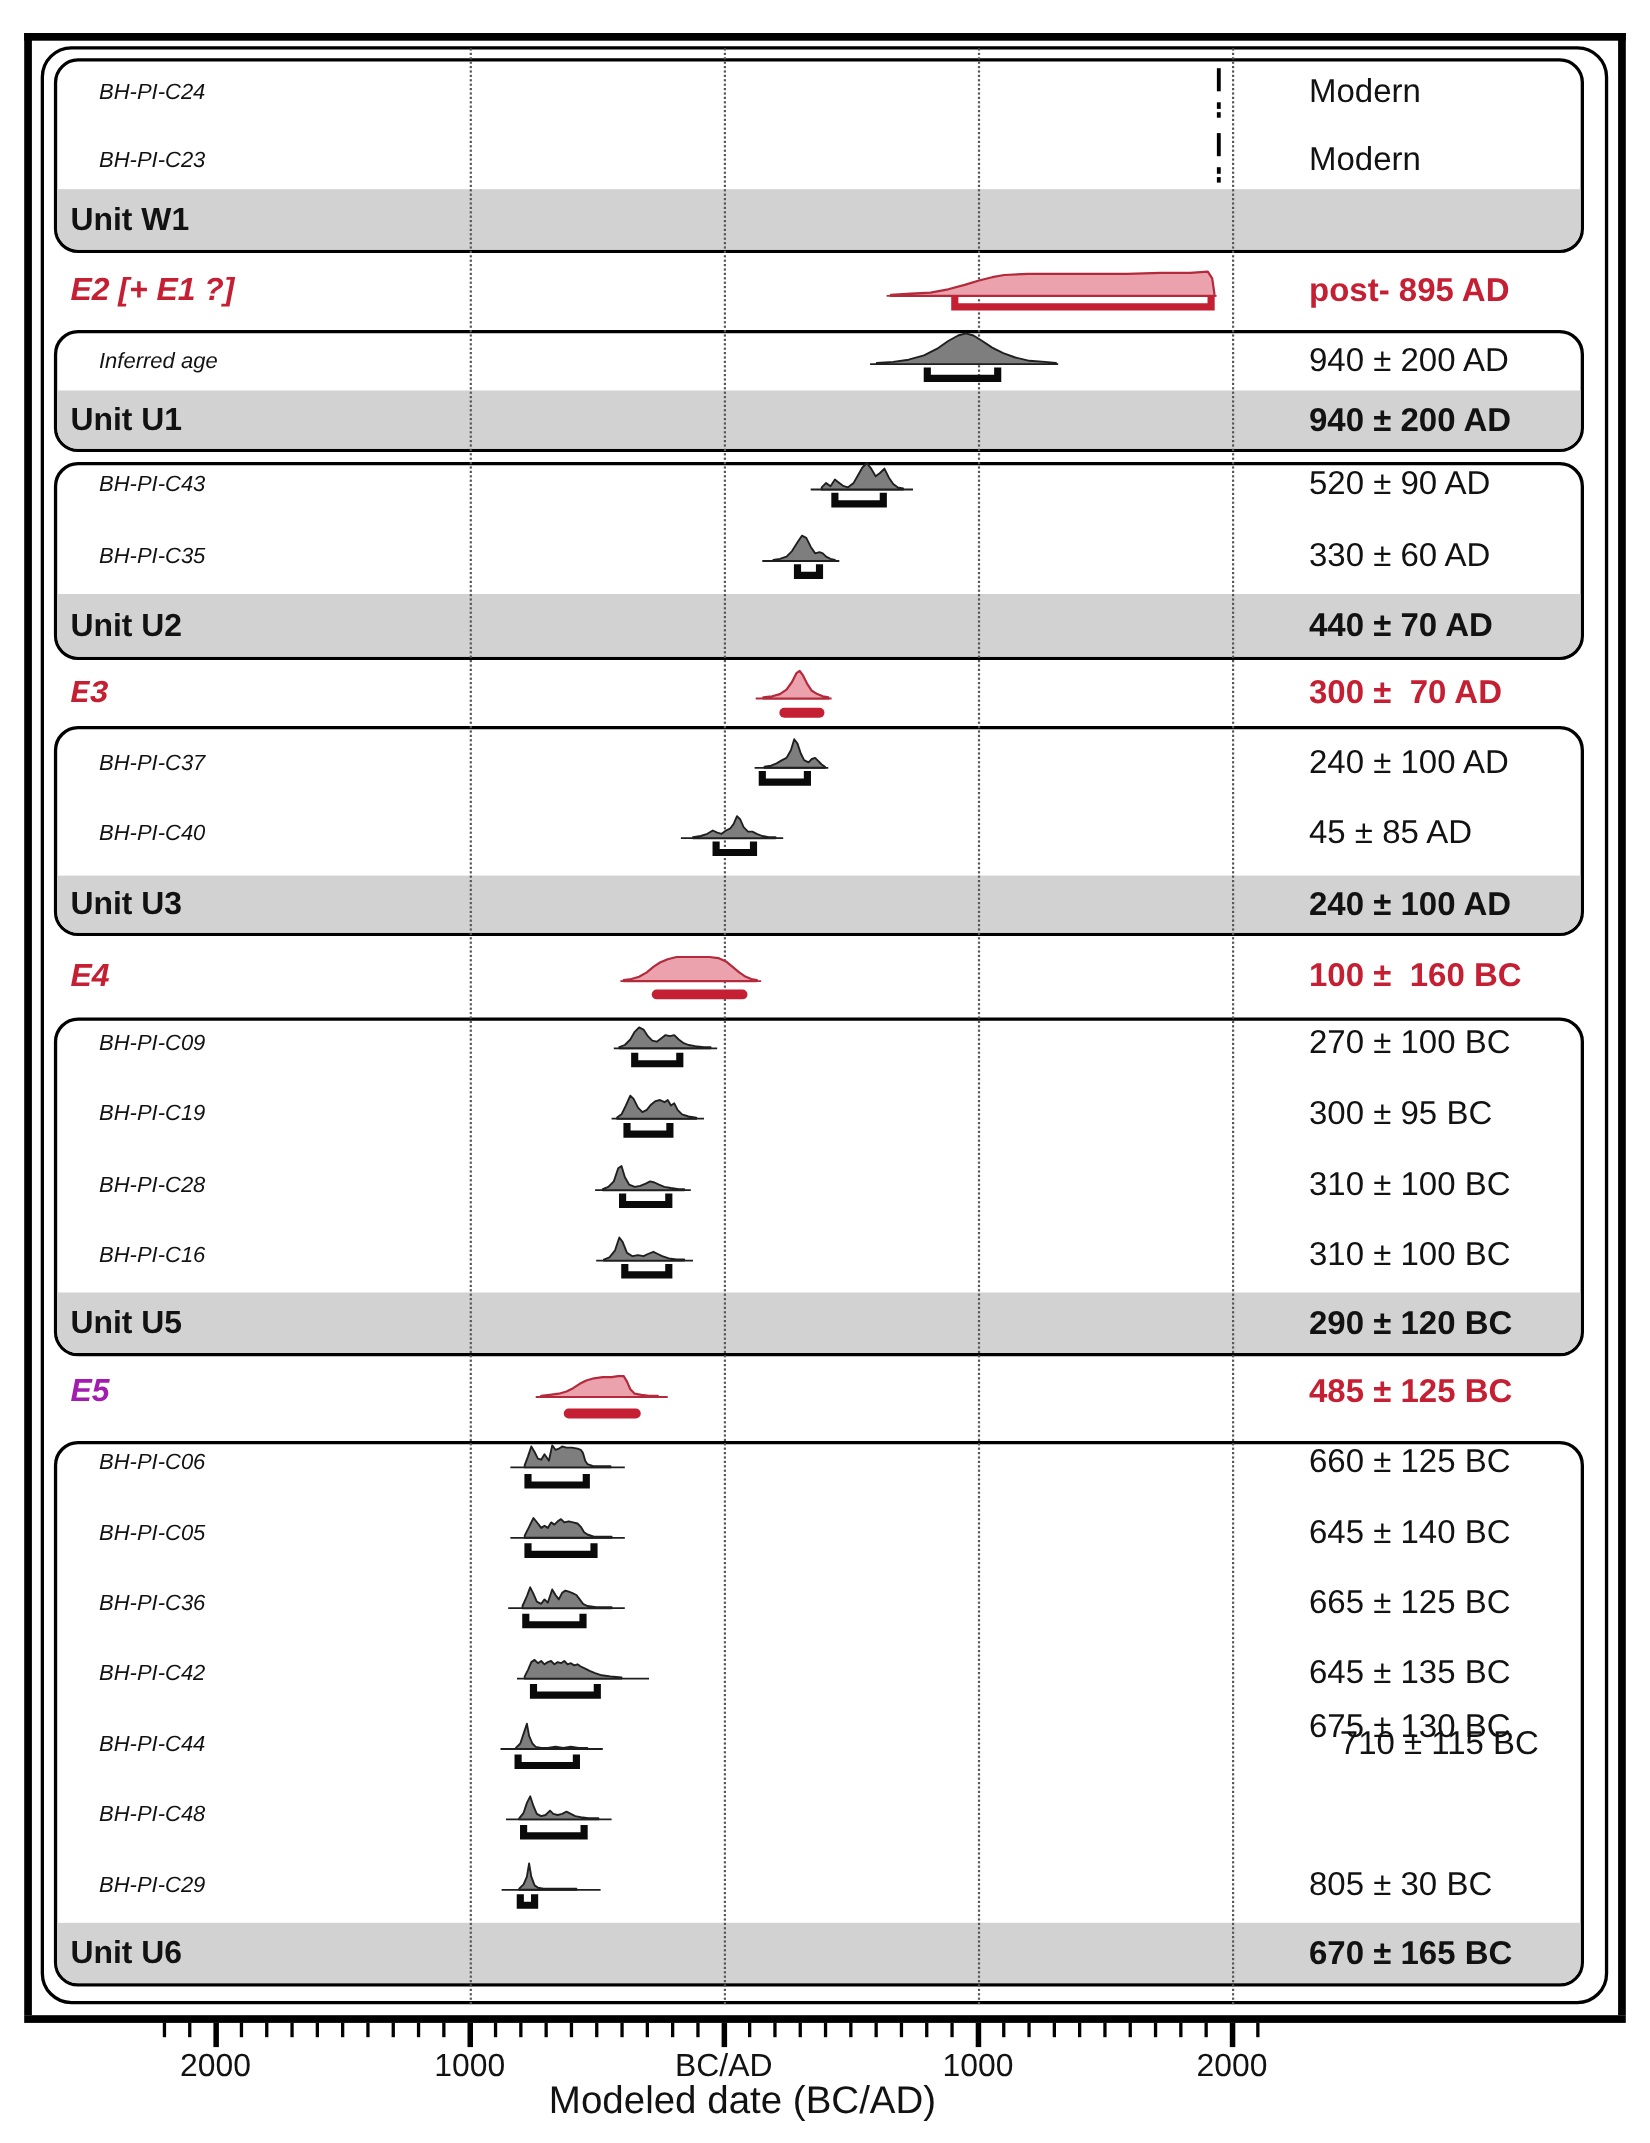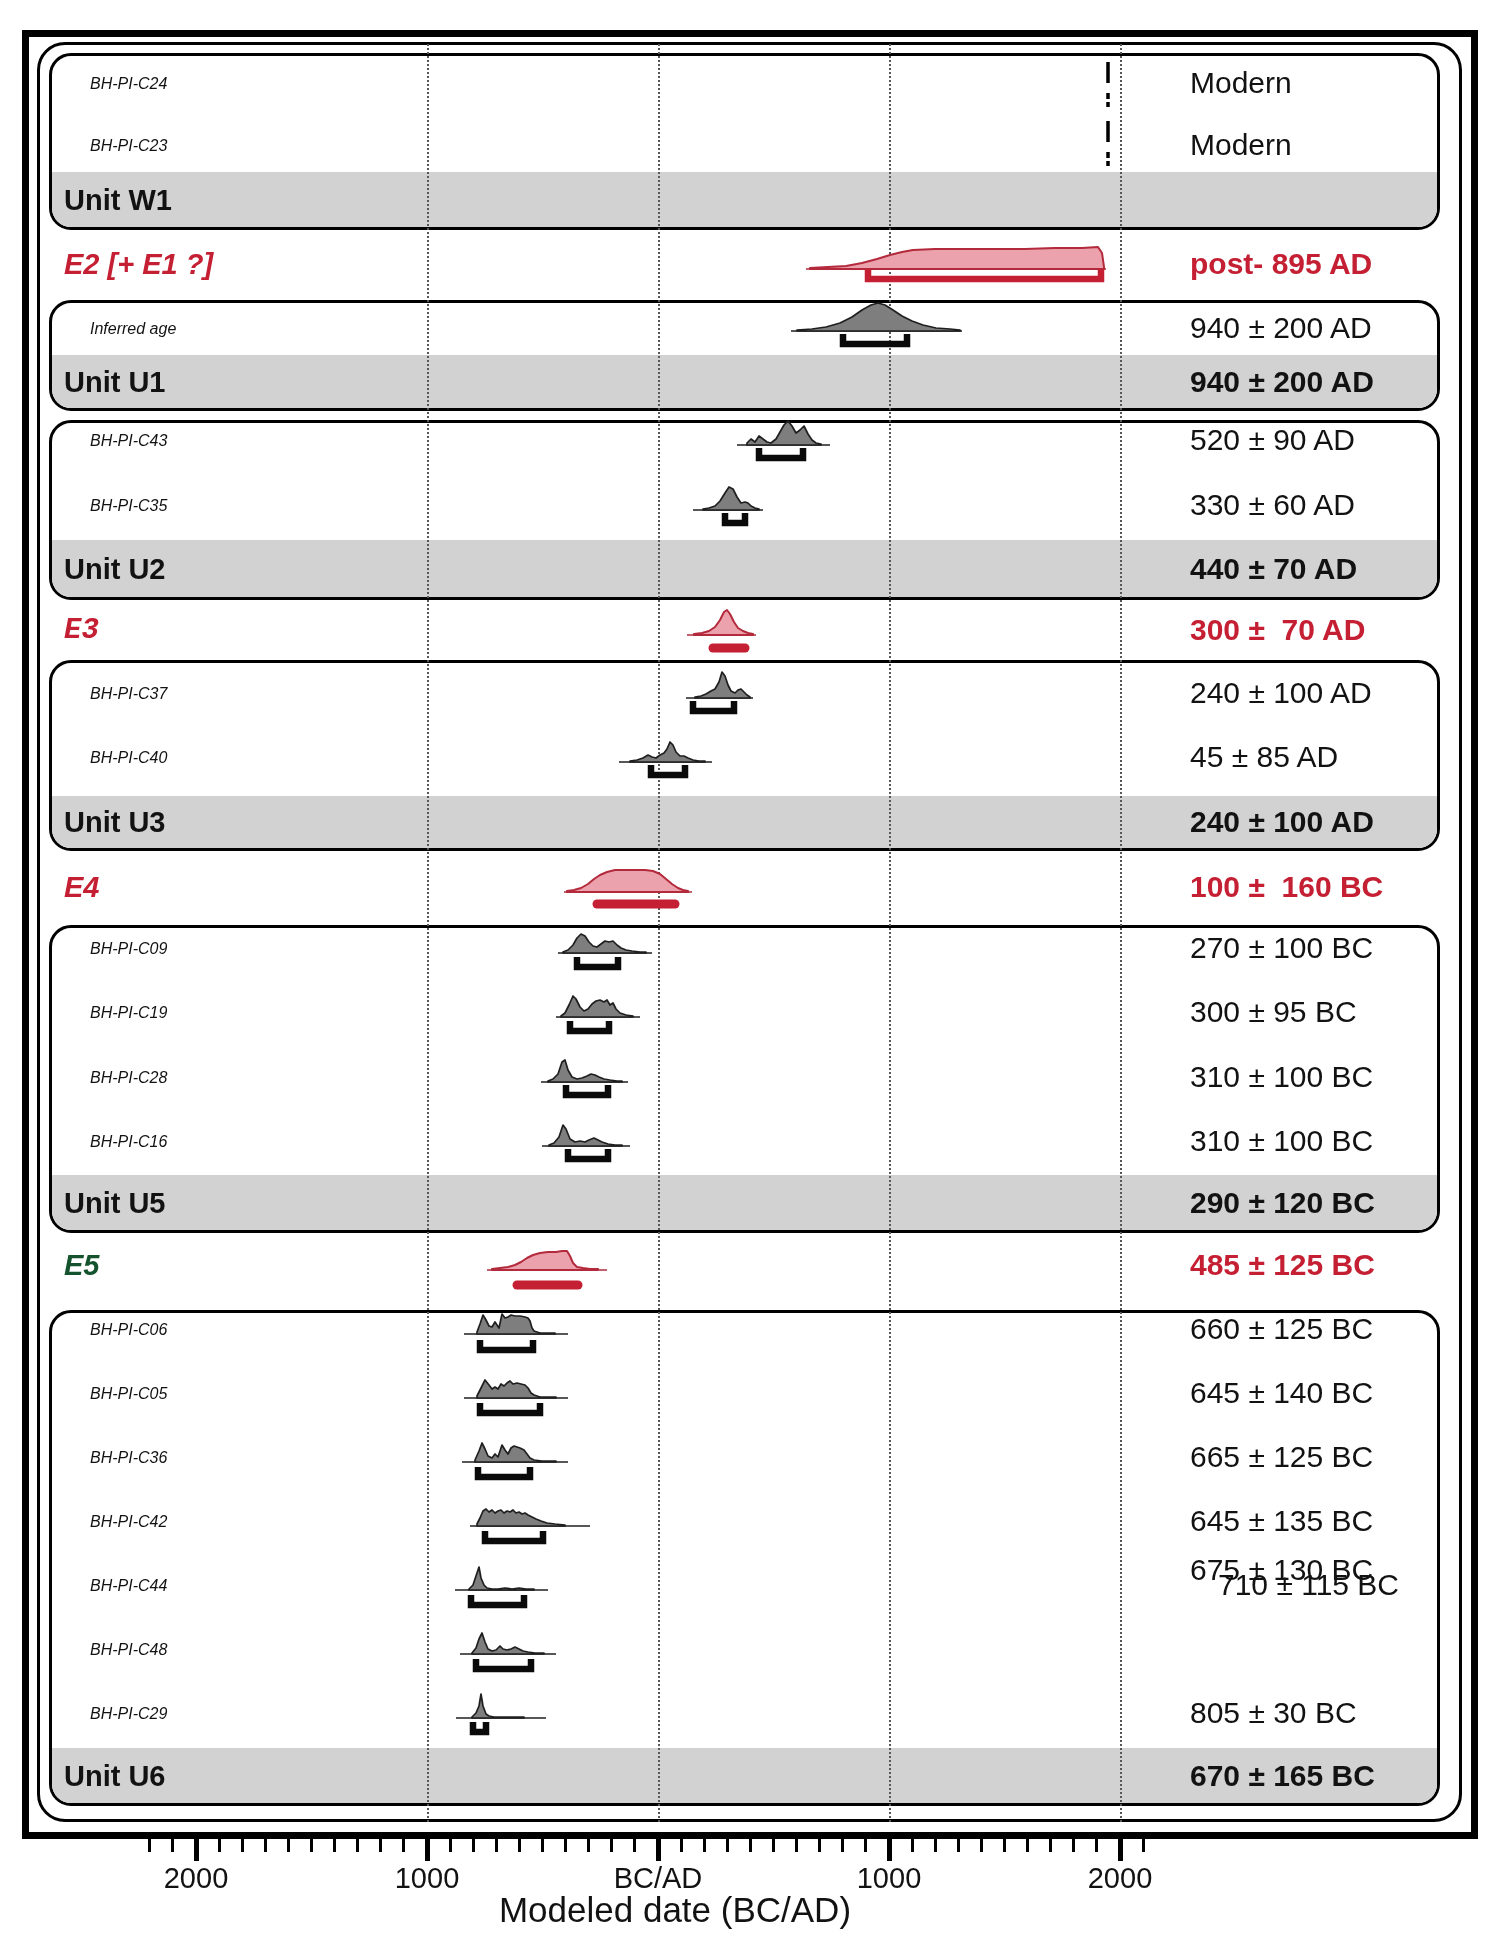--- a/index.html
+++ b/index.html
@@ -9,21 +9,21 @@
   #outer-frame{left:22px;top:30px;width:1456px;height:1802px;border:7px solid #000;
     border-bottom:none;box-sizing:border-box;z-index:0;}
   #inner-border{left:37px;top:42px;width:1425px;height:1780px;border:3px solid #000;
     border-radius:28px;box-sizing:border-box;z-index:0;}
   .group-box{left:49px;width:1391px;border:3px solid #000;border-radius:22px;
     box-sizing:border-box;overflow:hidden;z-index:2;background:transparent;}
   .unit-band{position:absolute;left:0;right:0;bottom:0;background:#d2d2d2;}
   .gridline{width:0;border-left:2px dotted #575757;top:44px;height:1778px;z-index:3;}
   #dist-svg{left:0;top:0;z-index:4;pointer-events:none;}
   .lbl{white-space:pre;transform:translateY(-52%);z-index:5;line-height:1;}
-  .sample-label{left:90px;font-size:16px;font-style:italic;}
+  .sample-label{left:90px;font-size:20px;font-style:italic;}
   .unit-label{left:64px;font-size:29px;font-weight:bold;}
   .event-label{left:64px;font-size:29px;font-weight:bold;font-style:italic;}
   .sample-value{left:1190px;font-size:30px;}
   .unit-value{left:1190px;font-size:30px;font-weight:bold;}
   .event-value{left:1190px;font-size:30px;font-weight:bold;}
   #axis-line{left:22px;top:1832px;width:1456px;height:7px;background:#000;z-index:6;}
   .major-tick{top:1839px;width:5px;height:22px;background:#000;z-index:6;}
   .minor-tick{top:1839px;width:3px;height:13px;background:#000;z-index:6;}
   .tick-label{font-size:29px;transform:translateX(-50%);top:1862px;z-index:6;white-space:pre;}
   #axis-title{font-size:35px;transform:translateX(-50%);top:1892px;z-index:6;white-space:pre;}
@@ -159,21 +159,21 @@
       <div class="abs lbl sample-label" style="top: 949px;">BH-PI-C09</div>
       <div class="abs lbl sample-value" style="top: 949px;">270 ± 100 BC</div>
       <div class="abs lbl sample-label" style="top: 1013px;">BH-PI-C19</div>
       <div class="abs lbl sample-value" style="top: 1013px;">300 ± 95 BC</div>
       <div class="abs lbl sample-label" style="top: 1078px;">BH-PI-C28</div>
       <div class="abs lbl sample-value" style="top: 1078px;">310 ± 100 BC</div>
       <div class="abs lbl sample-label" style="top: 1142px;">BH-PI-C16</div>
       <div class="abs lbl sample-value" style="top: 1142px;">310 ± 100 BC</div>
       <div class="abs lbl unit-label" style="top: 1204px;">Unit U5</div>
       <div class="abs lbl unit-value" style="top: 1204px;">290 ± 120 BC</div>
-      <div class="abs lbl event-label" style="top: 1266px; color: #14532d;">E5</div>
+      <div class="abs lbl event-label" style="top: 1266px; color: #a21caf;">E5</div>
       <div class="abs lbl event-value" style="top: 1266px; color: rgb(196, 31, 51);">485 ± 125 BC</div>
       <div class="abs lbl sample-label" style="top: 1330px;">BH-PI-C06</div>
       <div class="abs lbl sample-value" style="top: 1330px;">660 ± 125 BC</div>
       <div class="abs lbl sample-label" style="top: 1394px;">BH-PI-C05</div>
       <div class="abs lbl sample-value" style="top: 1394px;">645 ± 140 BC</div>
       <div class="abs lbl sample-label" style="top: 1458px;">BH-PI-C36</div>
       <div class="abs lbl sample-value" style="top: 1458px;">665 ± 125 BC</div>
       <div class="abs lbl sample-label" style="top: 1522px;">BH-PI-C42</div>
       <div class="abs lbl sample-value" style="top: 1522px; text-align: right;">645 ± 135 BC</div>
       <div class="abs lbl sample-label" style="top: 1586px;">BH-PI-C44</div>

